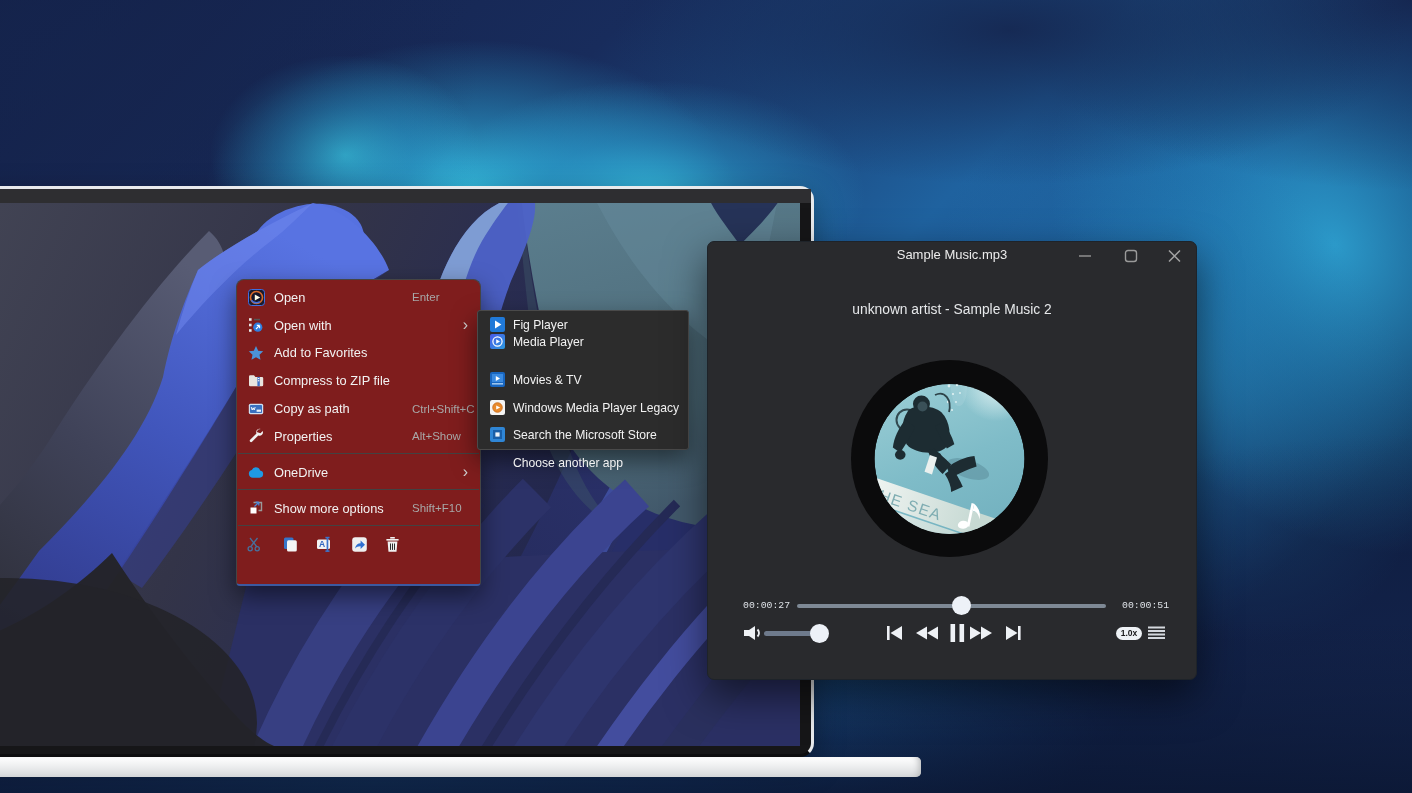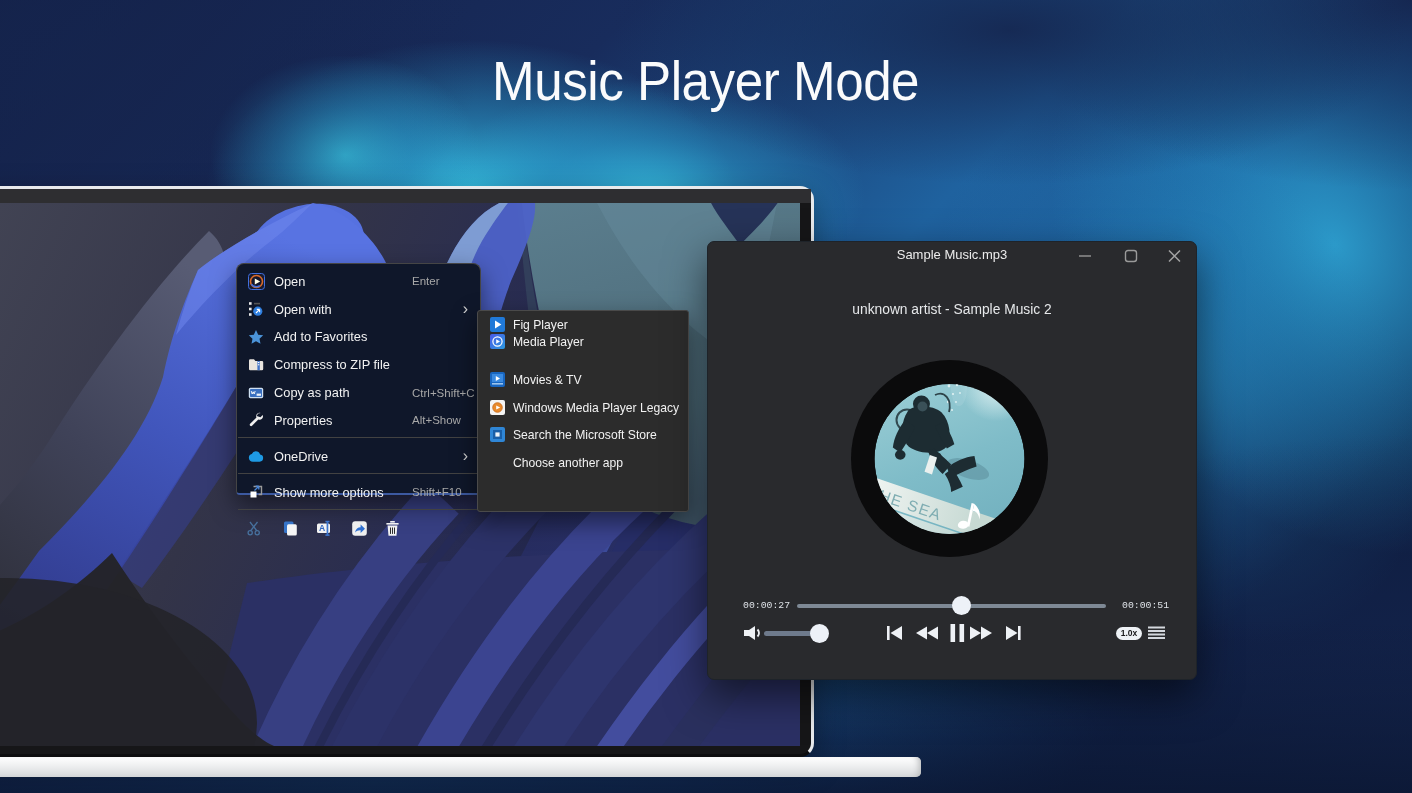--- a/index.html
+++ b/index.html
@@ -56,21 +56,20 @@
     <ellipse cx="1335" cy="245" rx="260" ry="330" fill="url(#glow2)" opacity="0.95" transform="rotate(-35 1335 245)"></ellipse>
     <ellipse cx="1180" cy="370" rx="210" ry="300" fill="url(#glow2)" opacity="0.45" transform="rotate(-35 1180 370)"></ellipse>
     <ellipse cx="880" cy="620" rx="240" ry="260" fill="url(#glow2)" opacity="0.2"></ellipse>
     <ellipse cx="1412" cy="0" rx="420" ry="190" fill="url(#darktr)"></ellipse>
     <ellipse cx="1010" cy="30" rx="400" ry="155" fill="url(#darktr)" opacity="0.95"></ellipse>
     <ellipse cx="1412" cy="793" rx="620" ry="360" fill="url(#darktr)"></ellipse>
     <ellipse cx="60" cy="60" rx="420" ry="260" fill="url(#darktr)" opacity="0.8"></ellipse>
     <rect x="0" y="620" width="1412" height="173" fill="url(#botdark)" opacity="0.85"></rect>
   </svg>
 
-  <div class="abs" style="left:0;top:49px;width:1412px;text-align:center;color:#fafbfc;font-size:55px;"><span style="display:inline-block;transform:scaleX(0.93);letter-spacing:-0.5px;">Music Player Mode</span></div>
 
   <div class="abs" style="left:-26px;top:186px;width:840px;height:571px;background:#161618;border:3px solid #e8eaec;border-bottom-color:#0d0d0f;border-radius:2px 14px 14px 2px;box-shadow:0 10px 30px rgba(0,0,0,0.35);">
     <div class="abs" style="left:0;right:0;top:0;height:14px;background:#2e2e31;"></div>
     <div class="abs" style="left:0;top:14px;right:11px;bottom:8px;overflow:hidden;">
       <svg width="823" height="543" viewBox="0 0 823 543" preserveAspectRatio="none">
         <defs>
           <linearGradient id="wpbase" x1="0" y1="0" x2="1" y2="0.3">
             <stop offset="0" stop-color="#424454"></stop>
             <stop offset="0.4" stop-color="#333448"></stop>
             <stop offset="0.7" stop-color="#272b52"></stop>
@@ -146,21 +145,21 @@
         </g>
 
         <path d="M-10,440 C40,425 95,390 135,350 C162,392 205,452 252,505 C272,528 287,539 297,543 L-10,543 Z" fill="#232328" opacity="0.96"></path>
         <ellipse cx="30" cy="520" rx="250" ry="145" fill="#242429" opacity="0.9"></ellipse>
       </svg>
     </div>
   </div>
 
   <div class="abs" style="left:-20px;top:757px;width:941px;height:20px;background:linear-gradient(#ffffff,#f0f1f2 40%,#d6d8da);border-radius:2px 5px 5px 2px;box-shadow:inset -6px 0 6px -4px #b8babc;"></div>
 
-  <div id="ctxmenu" class="abs" style="left:236px;top:263px;width:245px;height:232px;background:#0f172a;border:1px solid #454545;border-bottom:2px solid #3c59a0;border-radius:8px 8px 4px 4px;box-shadow:0 10px 24px rgba(0,0,0,0.5);color:#f2f2f2;font-size:13.5px;">
+  <div id="ctxmenu" class="abs" style="left:236px;top:279px;width:245px;height:307px;background:#7f1d1d;border:1px solid #454545;border-bottom:2px solid #3c59a0;border-radius:8px 8px 4px 4px;box-shadow:0 10px 24px rgba(0,0,0,0.5);color:#f2f2f2;font-size:13.5px;">
     <div class="mrow" style="top:3px;">
         <span class="mico">
       <svg width="17" height="17" viewBox="0 0 17 17">
             <rect x="0.5" y="0.5" width="16" height="16" rx="3" fill="#1a1b2e" stroke="#3f6fe0" stroke-width="1"></rect>
             <circle cx="8.5" cy="8.5" r="6" fill="#15162a" stroke="#d86a2a" stroke-width="1.6"></circle>
             <path d="M11.8 12.6 A6 6 0 0 1 3.4 11.2" fill="none" stroke="#3f6fe0" stroke-width="1.6"></path>
             <path d="M6.8 5.4 L12.2 8.5 L6.8 11.6 Z" fill="#fffde8"></path>
           </svg>
       </span>
         <span class="mlab">Open</span>
@@ -283,21 +282,21 @@
             <g stroke="#2c2c2c" stroke-width="1">
               <path d="M5.5 7.5 V13.9"></path>
               <path d="M7.5 7.5 V13.9"></path>
               <path d="M9.5 7.5 V13.9"></path>
             </g>
           </svg>
       </span>
     </div>
   </div>
 
-  <div id="submenu" class="abs" style="left:477px;top:310px;width:212px;height:202px;background:#2c2c2c;border:1px solid #4a4a4a;border-radius:3px;box-shadow:0 10px 24px rgba(0,0,0,0.5);color:#f2f2f2;font-size:13.5px;">
+  <div id="submenu" class="abs" style="left:477px;top:310px;width:212px;height:140px;background:#2c2c2c;border:1px solid #4a4a4a;border-radius:3px;box-shadow:0 10px 24px rgba(0,0,0,0.5);color:#f2f2f2;font-size:13.5px;">
     <div class="srow" style="top:0px;">
         <span class="sico">
       <svg width="15" height="15" viewBox="0 0 15 15">
             <rect width="15" height="15" rx="2" fill="#2079d8"></rect>
             <path d="M5 3.6 L11.4 7.5 L5 11.4 Z" fill="#fff"></path>
           </svg>
       </span>
         <span class="mlab2">Fig Player</span>
       </div>
     <div class="srow" style="top:17px;">

